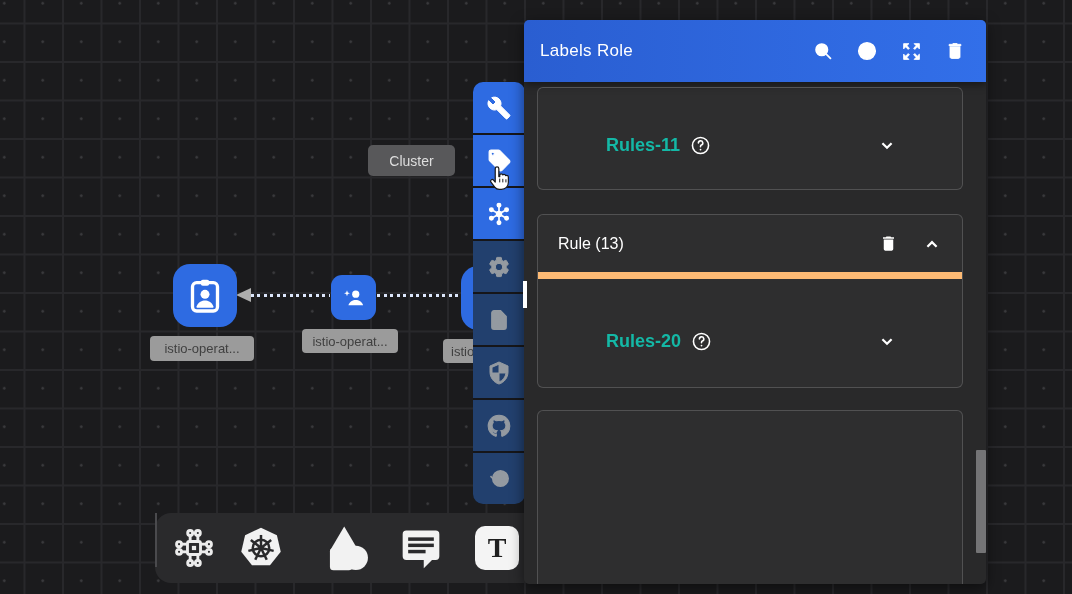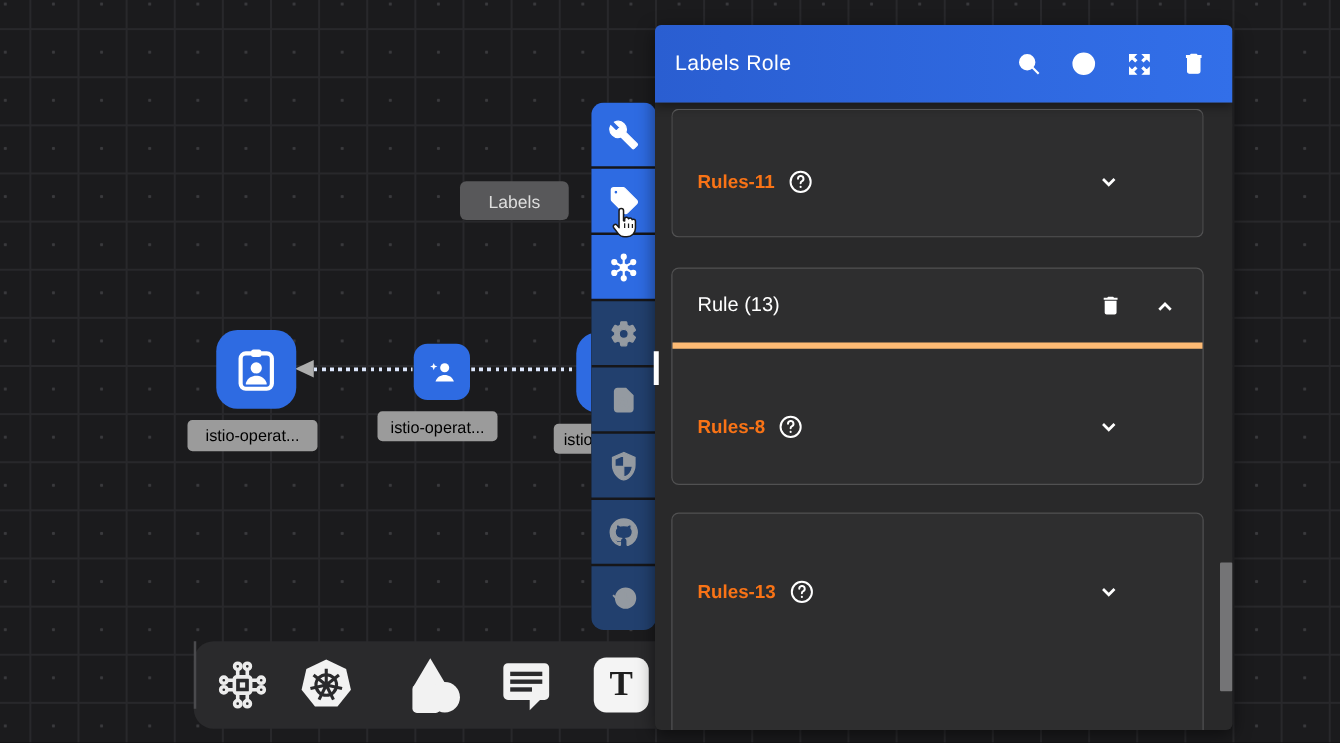--- a/index.html
+++ b/index.html
@@ -14,21 +14,21 @@
       linear-gradient(to bottom, #28282b 1.5px, transparent 1.5px);
     background-size:38.5px 38.5px;
     background-position:23.5px 22.5px;
   }
   
   .node { position:absolute; background:#2e6be2; display:flex; align-items:center; justify-content:center; }
   #node1 { left:173px; top:264px; width:64px; height:63px; border-radius:17px; }
   #node3 { left:461px; top:266px; width:62px; height:64px; border-radius:17px; }
   #node2 { left:331px; top:275px; width:45px; height:45px; border-radius:11px; }
   .node-label {
-    position:absolute; background:#9b9b9b; color:#000000; font-size:13px;
+    position:absolute; background:#9b9b9b; color:#404040; font-size:13px;
     border-radius:4px; display:flex; align-items:center; justify-content:center;
     overflow:hidden; white-space:nowrap;
   }
   #label1 { left:150px; top:336px; width:104px; height:25px; }
   #label2 { left:302px; top:329px; width:96px; height:24px; }
   #label3 { left:443px; top:339px; width:84px; height:24px; justify-content:flex-start; padding-left:8px; }
   .edge {
     position:absolute; height:3px;
     background:repeating-linear-gradient(90deg, #dce6fb 0 3px, transparent 3px 6.5px);
   }
@@ -74,27 +74,27 @@
   #panel-body { position:absolute; left:0; right:0; top:62px; bottom:0; }
   .card {
     position:absolute; left:13px; width:426px;
     background:#2e2e2f; border:1px solid rgba(255,255,255,.17); border-radius:6px;
   }
   #cardA { top:5px; height:103px; border-top-color:rgba(255,255,255,.25); }
   #cardB { top:132px; height:174px; }
   #cardC { top:328px; height:254px; }
   .rule-row {
     height:64px; display:flex; align-items:center; padding:0 18px 0 20px;
-    border-bottom:5px solid #fdba74;
+    border-bottom:7px solid #fdba74;
   }
   .rule-label { color:#fff; font-size:16px; flex:1; }
   .item-row { display:flex; align-items:center; padding:0 18px 0 20px; height:56px; }
   #cardA .item-row { position:absolute; top:29px; left:0; right:0; }
   #cardB .item-row, #cardC .item-row { margin-top:34px; }
-  .item-label { color:#f97316; font-size:15px; font-weight:700; }
+  .item-label { color:#14b8a6; font-size:18px; font-weight:700;margin-left:48px; }
   .help-circle { margin-left:10px; display:flex; }
   .spacer { flex:1; }
   .chev { width:24px; height:24px; display:flex; align-items:center; justify-content:center; cursor:pointer; }
   .item-row .chev { margin-right:45px; }
   .trash-btn { width:20px; height:24px; margin-right:22px; display:flex; align-items:center; justify-content:center; cursor:pointer; }
   #panel-scrollbar { position:absolute; left:452px; top:430px; width:10px; height:103px; background:#747476; border-radius:1px; z-index:5; }
   #caret { position:absolute; left:523px; top:281px; width:4px; height:27px; background:#ffffff; z-index:40; }
   
   #bottom-toolbar {
     position:absolute; left:155px; top:513px; width:400px; height:70px; z-index:10;
@@ -134,21 +134,21 @@
       <circle cx="13.5" cy="8.7" r="3.1" fill="#fff"></circle>
       <path d="M7.2 18.2c.9-3.1 3.6-4.5 6.3-4.5s5.4 1.4 6.3 4.5z" fill="#fff"></path>
       <path d="M6 5.4l.7 1.8 1.8.7-1.8.7L6 10.4l-.7-1.8-1.8-.7 1.8-.7z" fill="#fff"></path>
     </svg>
   </div>
 
   <div class="node-label" id="label1">istio-operat...</div>
   <div class="node-label" id="label2">istio-operat...</div>
   <div class="node-label" id="label3">istio-operat...</div>
 
-  <div id="tooltip">Labels</div>
+  <div id="tooltip">Cluster</div>
 
   <div id="side-toolbar">
     <div class="tool-btn active">
       <svg width="24" height="24" viewBox="0 0 24 24" stroke="none">
         <path d="M22.7 19l-9.1-9.1c.9-2.3.4-5-1.5-6.9-2-2-5-2.4-7.4-1.3L9 6 6 9 1.6 4.7C.4 7.1.9 10.1 2.9 12.1c1.9 1.9 4.6 2.4 6.9 1.5l9.1 9.1c.4.4 1 .4 1.4 0l2.3-2.3c.5-.4.5-1.1.1-1.4z"></path>
       </svg>
     </div>
     <div class="tool-btn active">
       <svg width="25" height="25" viewBox="0 0 24 24" stroke="none">
         <path fill-rule="evenodd" d="M21.4 11.6l-9-9C12 2.2 11.6 2 11 2H4c-1.1 0-2 .9-2 2v7c0 .6.2 1 .6 1.4l9 9c.4.4.9.6 1.4.6.6 0 1-.2 1.4-.6l7-7c.4-.4.6-.9.6-1.4 0-.6-.2-1-.6-1.4zM5.5 7C4.7 7 4 6.3 4 5.5S4.7 4 5.5 4 7 4.7 7 5.5 6.3 7 5.5 7z"></path>
@@ -322,54 +322,38 @@
                 <path d="M6 19c0 1.1.9 2 2 2h8c1.1 0 2-.9 2-2V7H6v12zM19 4h-3.5l-1-1h-5l-1 1H5v2h14V4z"></path>
               </svg>
           </span>
           <span class="chev">
             <svg width="22" height="22" viewBox="0 0 24 24" fill="none" stroke="#fff" stroke-width="2.4">
                 <path d="M7 15l5-5 5 5"></path>
               </svg>
           </span>
         </div>
         <div class="item-row">
-          <span class="item-label">Rules-8</span>
+          <span class="item-label">Rules-20</span>
           <span class="help-circle">
             <svg width="21" height="21" viewBox="0 0 24 24" fill="none" stroke="#fff" stroke-width="1.8">
               <circle cx="12" cy="12" r="9.2"></circle>
               <path d="M9.6 9.2a2.5 2.5 0 1 1 3.4 2.3c-.8.35-1 .9-1 1.8" stroke-linecap="round"></path>
               <circle cx="12" cy="16.6" r="1" fill="#fff" stroke="none"></circle>
             </svg>
           </span>
           <span class="spacer"></span>
           <span class="chev">
             <svg width="22" height="22" viewBox="0 0 24 24" fill="none" stroke="#fff" stroke-width="2.4">
                 <path d="M7 10l5 5 5-5"></path>
               </svg>
           </span>
         </div>
       </div>
 
       <div class="card" id="cardC">
-        <div class="item-row">
-          <span class="item-label">Rules-13</span>
-          <span class="help-circle">
-            <svg width="21" height="21" viewBox="0 0 24 24" fill="none" stroke="#fff" stroke-width="1.8">
-              <circle cx="12" cy="12" r="9.2"></circle>
-              <path d="M9.6 9.2a2.5 2.5 0 1 1 3.4 2.3c-.8.35-1 .9-1 1.8" stroke-linecap="round"></path>
-              <circle cx="12" cy="16.6" r="1" fill="#fff" stroke="none"></circle>
-            </svg>
-          </span>
-          <span class="spacer"></span>
-          <span class="chev">
-            <svg width="22" height="22" viewBox="0 0 24 24" fill="none" stroke="#fff" stroke-width="2.4">
-                <path d="M7 10l5 5 5-5"></path>
-              </svg>
-          </span>
-        </div>
       </div>
 
     </div>
     <div id="panel-scrollbar"></div>
   </div>
 
   <div id="caret"></div>
 
   <div id="cursor">
     <svg width="27" height="31" viewBox="0 0 24 28">

